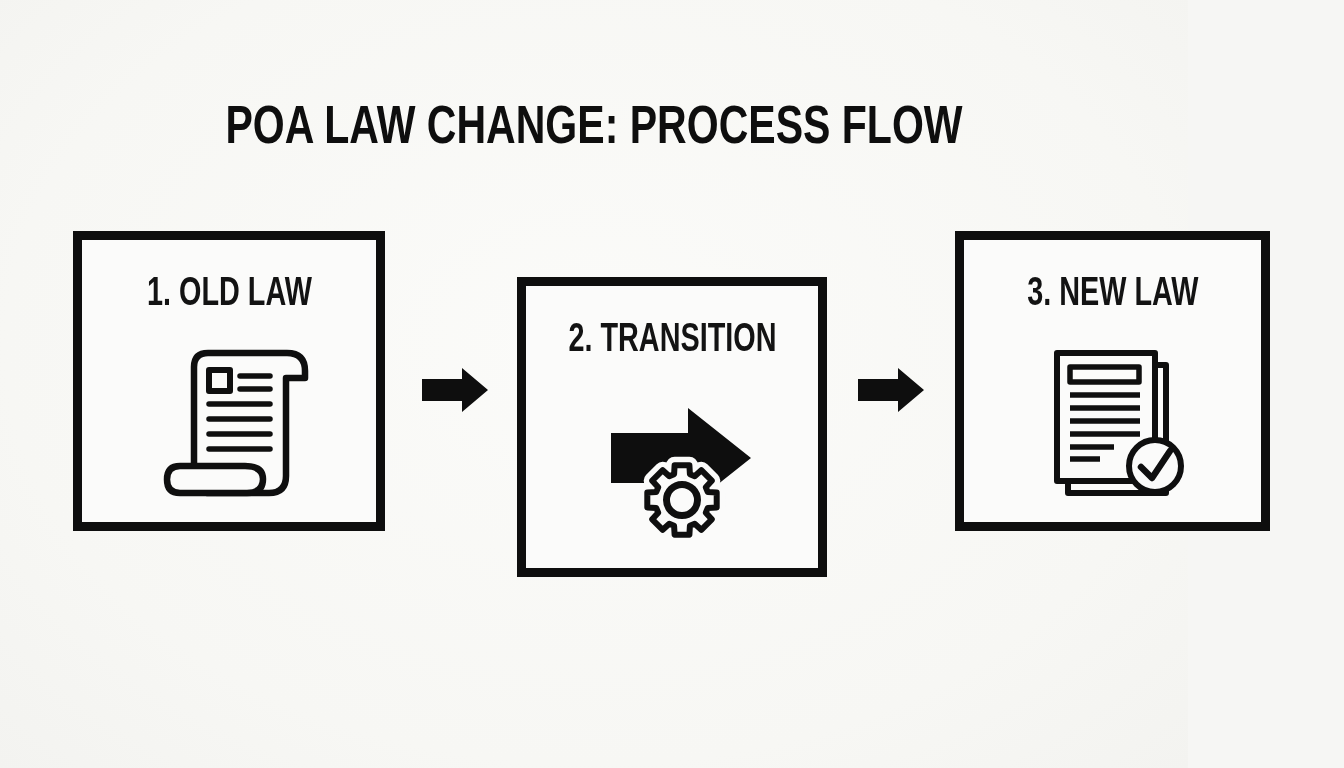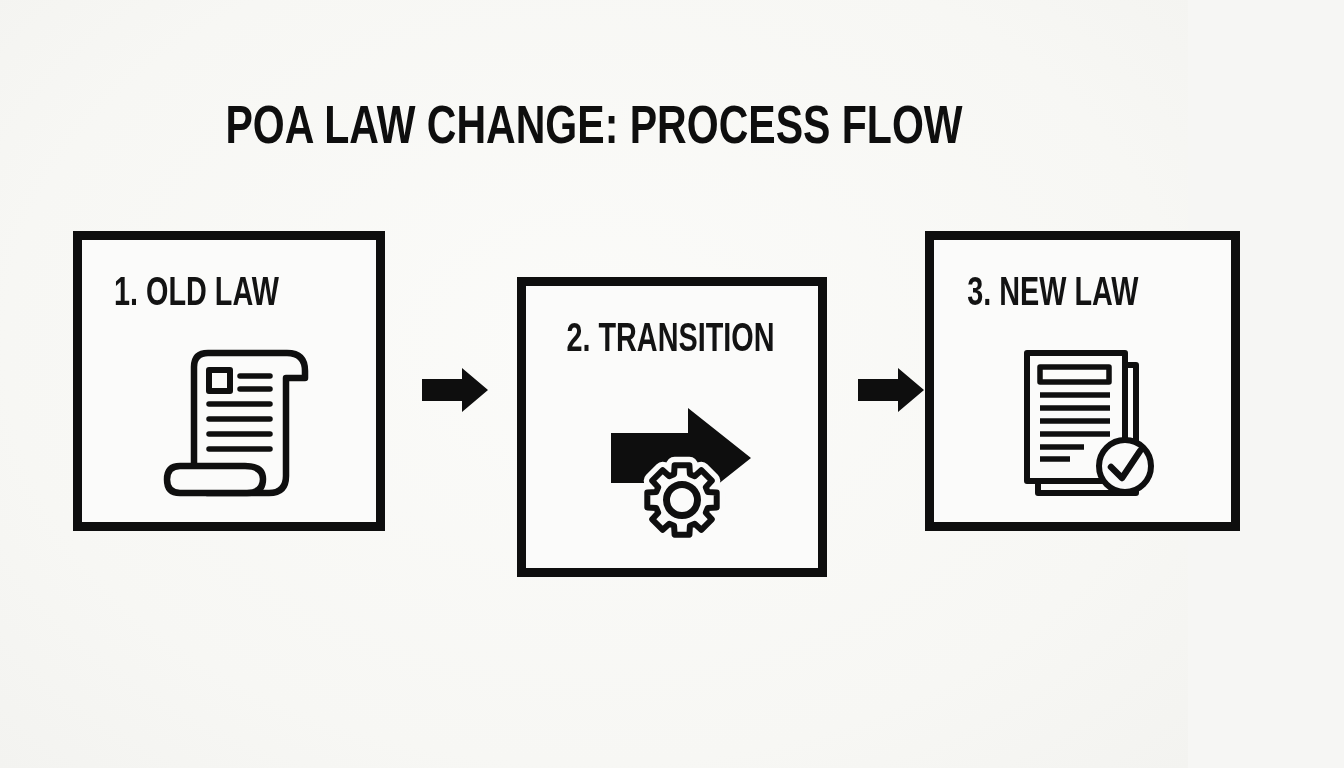--- a/index.html
+++ b/index.html
@@ -18,23 +18,23 @@
     white-space:nowrap;letter-spacing:0px;color:#0e0e0e;
   }
   .condense{display:inline-block;transform:scaleX(0.76);transform-origin:50% 50%;}
   .condense-label{display:inline-block;transform:scaleX(0.72);transform-origin:50% 50%;}
   .step-box{
     position:absolute;top:231px;height:300px;box-sizing:border-box;
     border:9px solid #0e0e0e;background:#fbfbfa;
   }
   #step1{left:73px;width:312px;}
   #step2{left:517px;width:310px;margin-top:46px;}
-  #step3{left:925px;width:315px;}
+  #step3{left:955px;width:315px;}
   .step-label{
-    position:absolute;top:29px;left:0;width:100%;text-align:left;
+    position:absolute;top:29px;left:0;width:100%;text-align:center;
     font-size:40px;font-weight:700;line-height:1.1;white-space:nowrap;color:#131313;
   }
   .icon-svg{position:absolute;display:block;}
   .connector{position:absolute;display:block;}
 </style>
 </head>
 <body>
 
 <div class="canvas">
 

